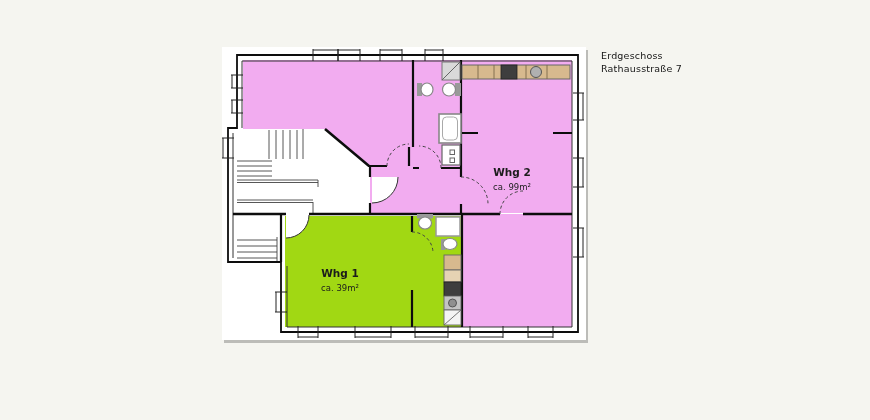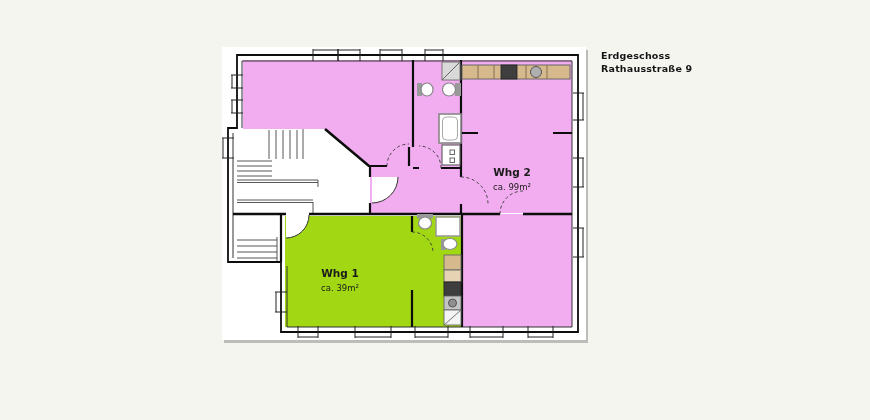--- a/index.html
+++ b/index.html
@@ -8,21 +8,21 @@
     --c-counter:#d7b98e; --c-counter_light:#e6d3b3;
     --c-appliance_dark:#3e3e3e; --c-fixture_gray:#999999;
   }
   *{margin:0;padding:0;box-sizing:border-box}
   body{width:870px;height:420px;background:var(--c-background);position:relative;overflow:hidden;
        font-family:"DejaVu Sans",sans-serif}
   .paper{position:absolute;left:222px;top:47px;width:364px;height:293px;
          background:var(--c-paper);box-shadow:2px 3px 0 rgba(120,120,115,.45)}
   svg.plan{position:absolute;left:0;top:0}
   .title-block{position:absolute;left:601px;top:49px;width:170px;
-               font-size:9.5px;font-weight:700;color:#151515;line-height:13px;letter-spacing:.2px}
+               font-size:9.5px;font-weight:400;color:#151515;line-height:13px;letter-spacing:.2px}
   .title-block span{display:block}
   .room-label{font-family:"DejaVu Sans",sans-serif;font-size:10.5px;font-weight:700;fill:#1c1c1c}
   .area-label{font-family:"DejaVu Sans",sans-serif;font-size:8.5px;fill:#1c1c1c}
   .wline{stroke:#444;stroke-width:0.9;fill:none}
   .win{stroke:#222;stroke-width:1;fill:none}
   .arc{stroke:#444;stroke-width:1;fill:none;stroke-dasharray:3,2.5}
   .arcsolid{stroke:#333;stroke-width:1;fill:none}
   .fx{stroke:#777;stroke-width:1}
 </style>
 </head>
@@ -147,14 +147,14 @@
   </g>
 
   <text x="512" y="176" text-anchor="middle" class="room-label">Whg 2</text>
   <text x="512" y="190" text-anchor="middle" class="area-label">ca. 99m²</text>
   <text x="340" y="277" text-anchor="middle" class="room-label">Whg 1</text>
   <text x="340" y="291" text-anchor="middle" class="area-label">ca. 39m²</text>
 </svg>
 
 <div class="title-block">
   <span>Erdgeschoss</span>
-  <span>Rathausstraße 9</span>
+  <span>Rathausstraße 7</span>
 </div>
 
 </body></html>

